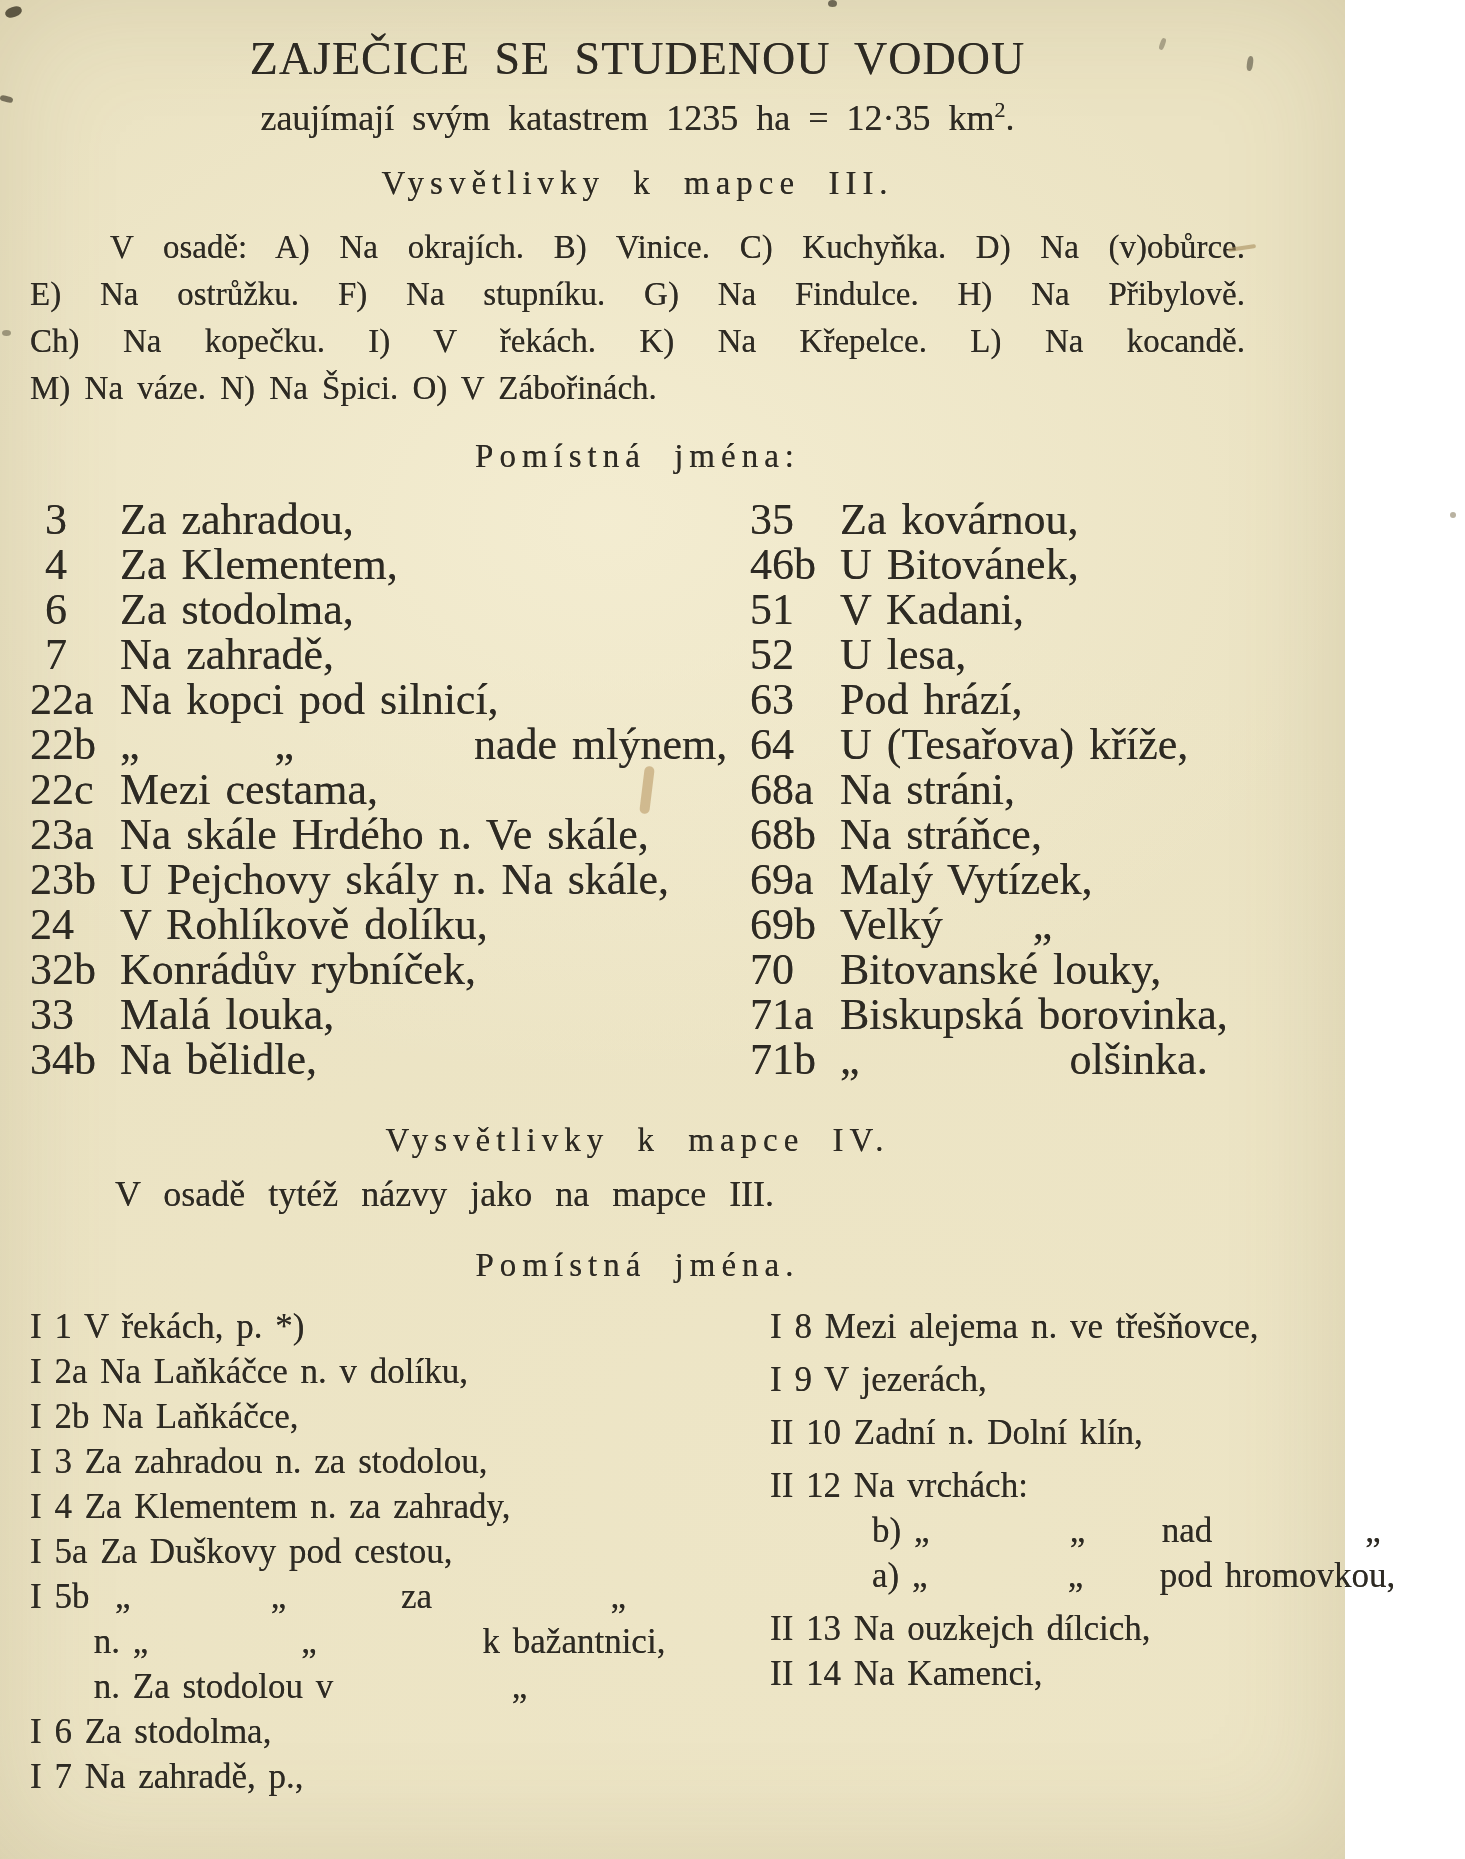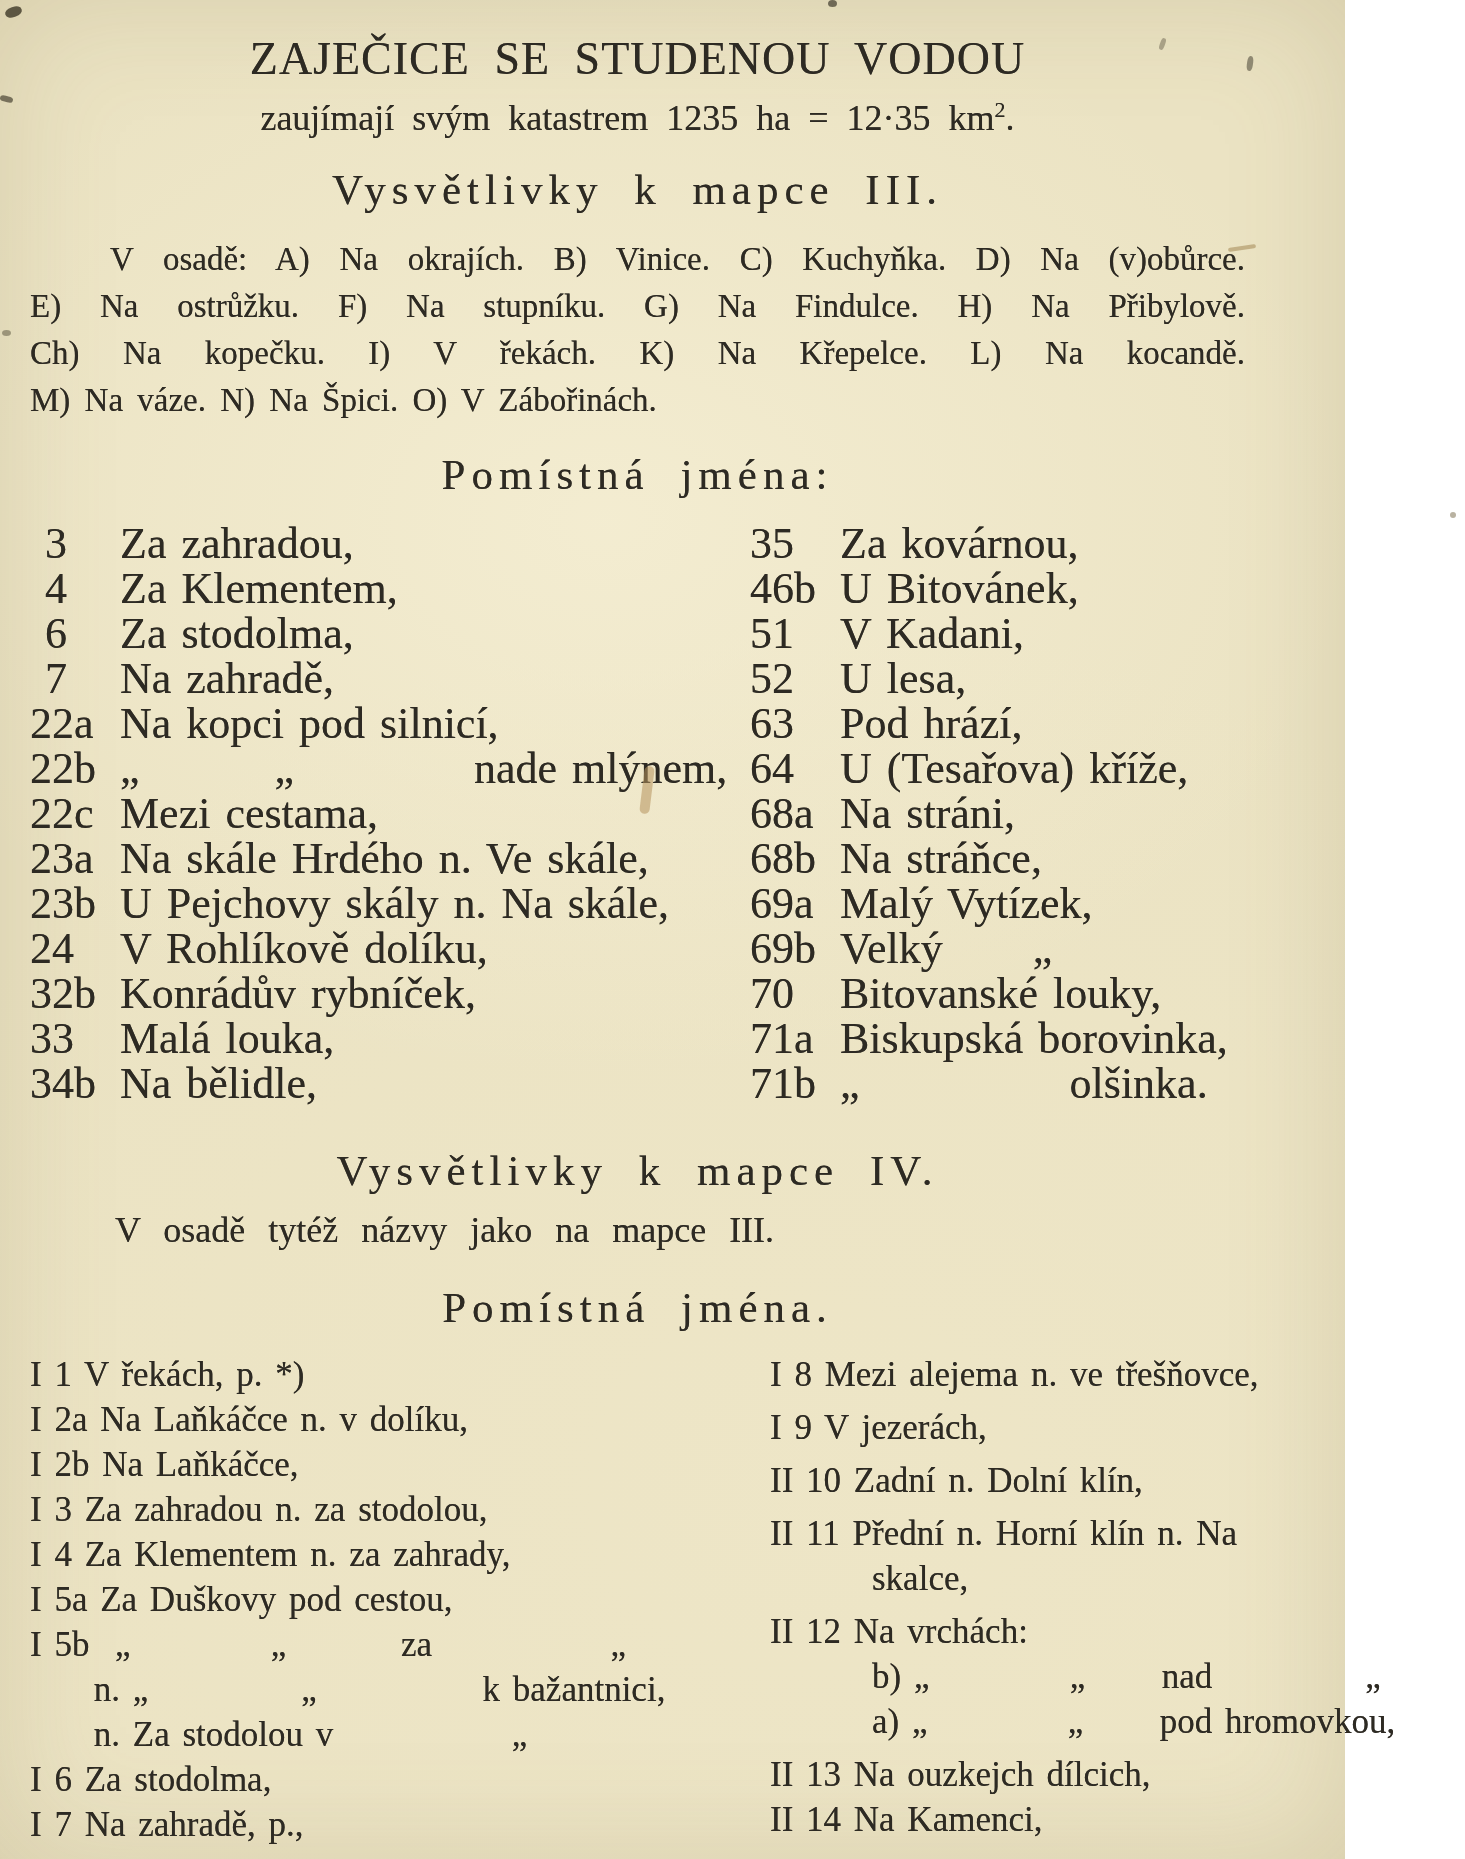--- a/index.html
+++ b/index.html
@@ -25,21 +25,21 @@
     margin-top:32px;text-align:center;
     font-size:46px;letter-spacing:1px;word-spacing:12px;
     white-space:nowrap;
   }
   .subtitle{
     margin-top:12px;text-align:center;
     font-size:36px;word-spacing:9px;
   }
   .subtitle sup{font-size:22px;}
   .sec-heading{
-    text-align:center;font-size:43px;
+    text-align:center;font-size:33px;
     letter-spacing:6px;word-spacing:14px;
   }
   .h-map3{margin-top:26px;}
   .h-map4{margin-top:40px;}
   .h-list1{margin-top:26px;}
   .h-list2{margin-top:32px;}
   .para{
     margin-top:22px;font-size:33px;line-height:47px;word-spacing:6px;
   }
   .jline{text-align:justify;text-align-last:justify;}
@@ -148,22 +148,20 @@
         <div class="row2">I 5b  „           „         za              „</div>
         <div class="row2">     n. „            „             k bažantnici,</div>
         <div class="row2">     n. Za stodolou v              „</div>
         <div class="row2">I 6 Za stodolma,</div>
         <div class="row2">I 7 Na zahradě, p.,</div>
       </div>
       <div class="col2-right">
         <div class="row2">I 8 Mezi alejema n. ve třešňovce,</div>
         <div class="row2 gap">I 9 V jezerách,</div>
         <div class="row2 gap">II 10 Zadní n. Dolní klín,</div>
-        <div class="row2 gap">II 11 Přední n. Horní klín n. Na
-        skalce,</div>
         <div class="row2 gap">II 12 Na vrchách:</div>
         <div class="row2">        b) „           „      nad            „</div>
         <div class="row2">        a) „           „      pod hromovkou,</div>
         <div class="row2 gap">II 13 Na ouzkejch dílcich,</div>
         <div class="row2">II 14 Na Kamenci,</div>
       </div>
     </div>
 
   </div>
 

